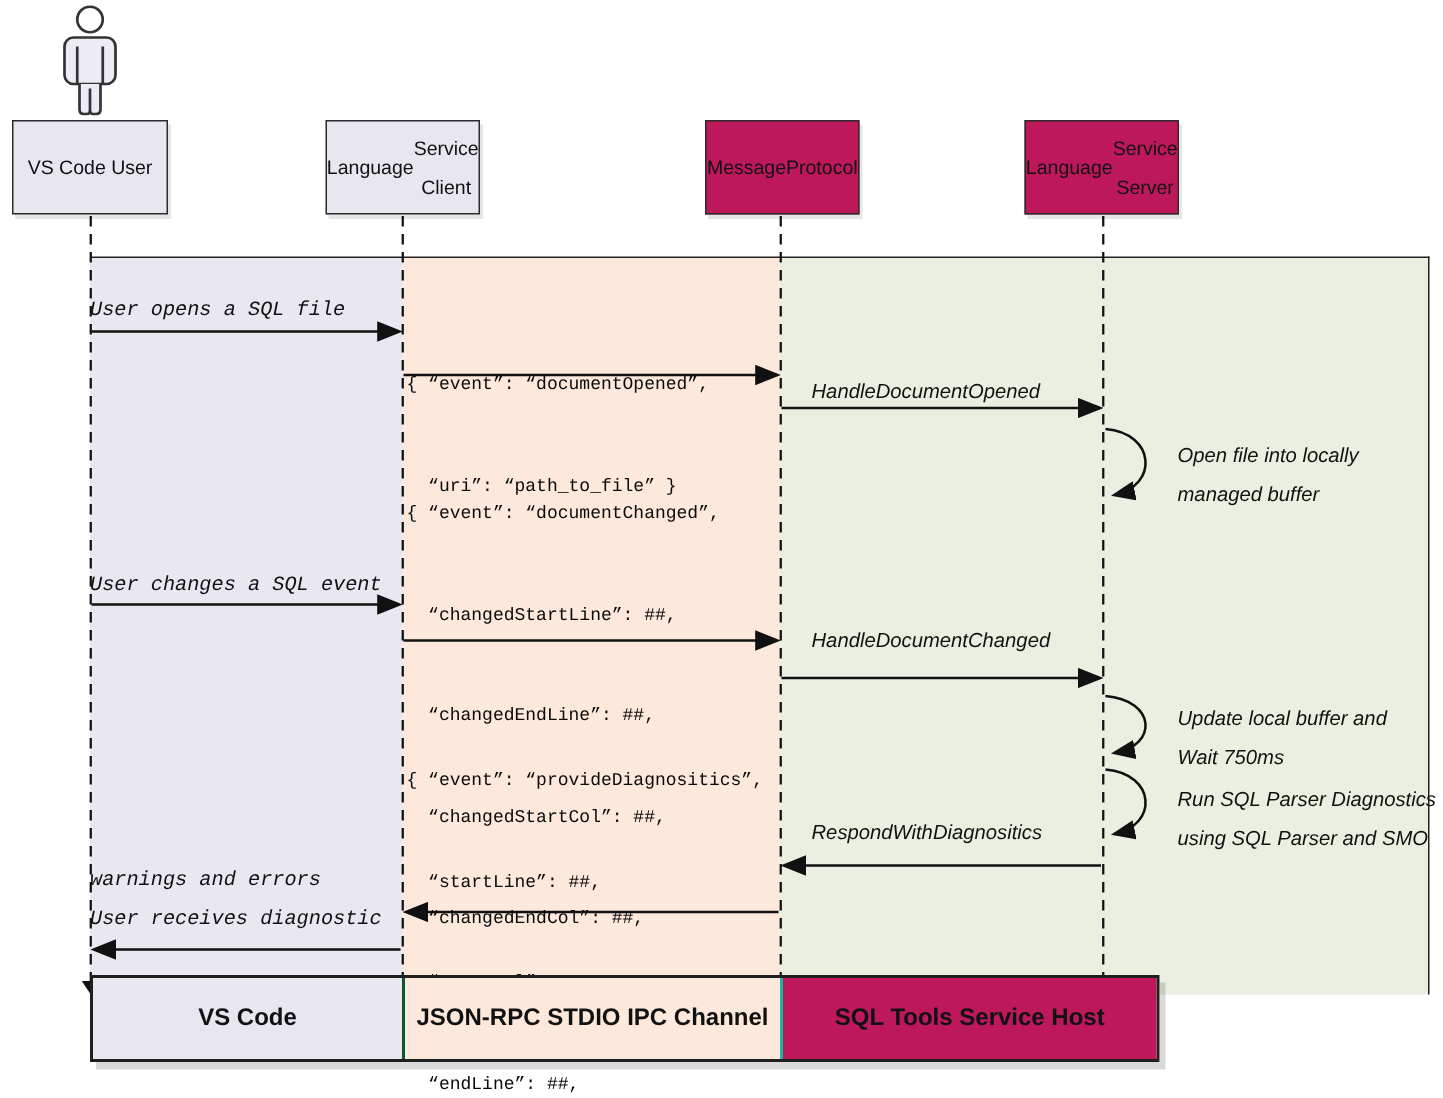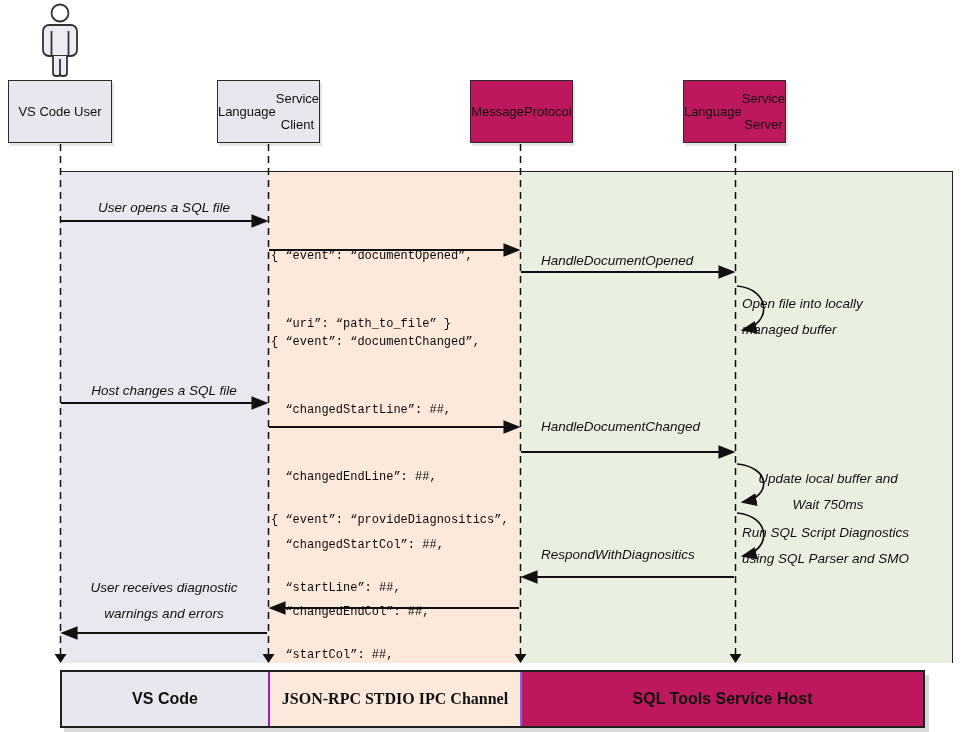--- a/index.html
+++ b/index.html
@@ -25,50 +25,50 @@
   .box-user    { left:8px;   width:104px;text-align:right; }
   .box-client  { left:217px; width:103px; }
   .box-proto   { left:470px; width:103px; }
   .box-server  { left:683px; width:103px; }
 
   
   svg.layer { position:absolute; left:0; top:0; width:962px; height:732px; }
 
   
   .msg-label { position:absolute; font-size:13.5px; font-style:italic; color:#111; line-height:17px; }
-  .centered  { text-align:center; }
+  .centered  { text-align:left;font-family:Liberation Mono, monospace; }
   .lbl-opens    { left:60px;  top:199px; width:208px; }
   .lbl-changes  { left:60px;  top:382px; width:208px; }
   .lbl-receives { left:60px;  top:575px; width:208px; line-height:26px; }
   .lbl-hdo      { left:541px; top:252px; }
   .lbl-hdc      { left:541px; top:418px; }
   .lbl-rwd      { left:541px; top:546px; }
 
   
-  .note { position:absolute; left:742px; font-size:13.5px; font-style:italic; color:#111; line-height:26px; }
+  .note { position:absolute; left:785px; font-size:13.5px; font-style:italic; color:#111; line-height:26px; }
   .note-open { top:291px; }
-  .note-update { top:466px; width:172px; text-align:center; }
+  .note-update { top:466px; width:172px; text-align:left; }
   .note-run { top:520px; }
 
   
   .payload { position:absolute; left:271px; font-family:"Liberation Mono", monospace;
              font-size:12px; color:#0a0a0a; line-height:22.5px; white-space:pre; }
   .pl-opened  { top:200px; }
   .pl-changed { top:286px; }
   .pl-diag    { top:464px; }
   .payload div { height:22.5px; }
 
   
-  .footer { position:absolute; left:60px; top:670px; width:865px; height:58px;
+  .footer { position:absolute; left:60px; top:650px; width:713px; height:58px;
             display:flex; border:2px solid #1f1f1f; box-shadow:4px 5px 0 rgba(0,0,0,0.15); }
   .footer-cell { display:flex; align-items:center; justify-content:center;
                  font-size:16px; font-weight:bold; color:#111; }
   .fc-1 { width:206px; }
-  .fc-2 { width:252px; border-left:2px solid #a21caf;font-family:Liberation Serif, serif; }
-  .fc-3 { flex:1; border-left:2px solid #8b5cf6; }
+  .fc-2 { width:252px; border-left:2px solid #14532d; }
+  .fc-3 { flex:1; border-left:2px solid #14b8a6; }
 </style>
 </head>
 <body>
 
 <div class="stage">
 
   <div class="bands">
     <div class="band band-lavender"></div>
     <div class="band band-peach"></div>
     <div class="band band-green"></div>
@@ -124,39 +124,39 @@
   <div class="actor-box box-proto fill-green">
     <span>Message</span>
     <span>Protocol</span>
   </div>
   <div class="actor-box box-server fill-green">
     <span>Language</span>
     <span>Service Server</span>
   </div>
 
   <div class="msg-label centered lbl-opens">User opens a SQL file</div>
-  <div class="msg-label centered lbl-changes">Host changes a SQL file</div>
+  <div class="msg-label centered lbl-changes">User changes a SQL event</div>
   <div class="msg-label centered lbl-receives">
+    <div>warnings and errors</div>
     <div>User receives diagnostic</div>
-    <div>warnings and errors</div>
   </div>
   <div class="msg-label lbl-hdo">HandleDocumentOpened</div>
   <div class="msg-label lbl-hdc">HandleDocumentChanged</div>
   <div class="msg-label lbl-rwd">RespondWithDiagnositics</div>
 
   <div class="note note-open">
     <div>Open file into locally</div>
     <div>managed buffer</div>
   </div>
   <div class="note note-update">
     <div>Update local buffer and</div>
     <div>Wait 750ms</div>
   </div>
   <div class="note note-run">
-    <div>Run SQL Script Diagnostics</div>
+    <div>Run SQL Parser Diagnostics</div>
     <div>using SQL Parser and SMO</div>
   </div>
 
   <div class="payload pl-opened">
     <div>{ “event”: “documentOpened”,</div>
     <div>  “uri”: “path_to_file” }</div>
   </div>
   <div class="payload pl-changed">
     <div>{ “event”: “documentChanged”,</div>
     <div>  “changedStartLine”: ##,</div>

